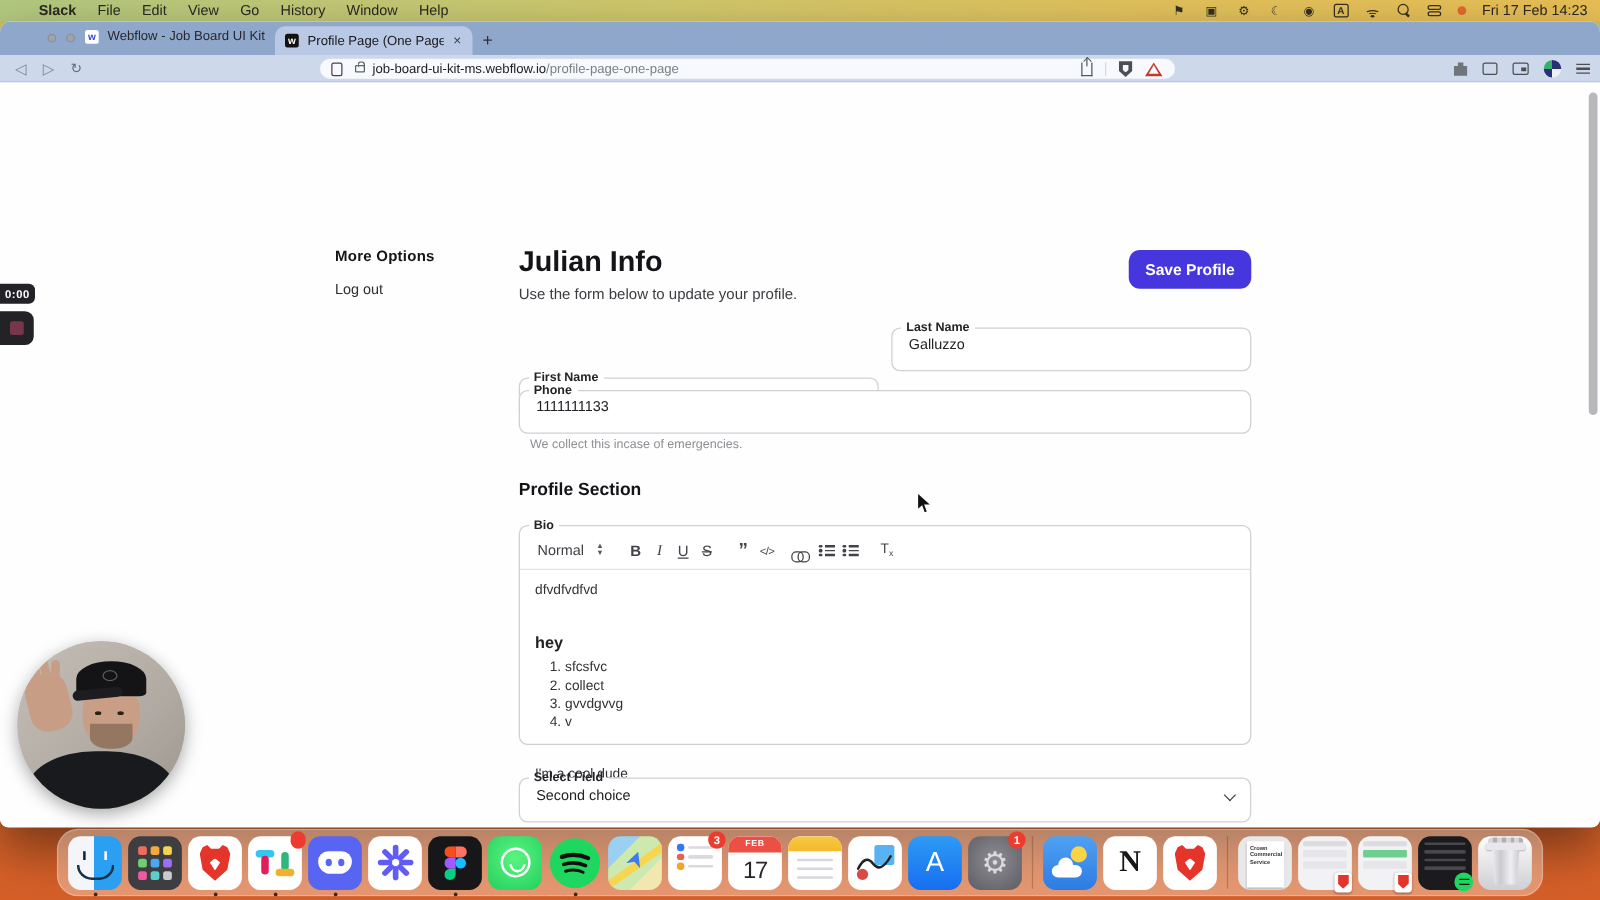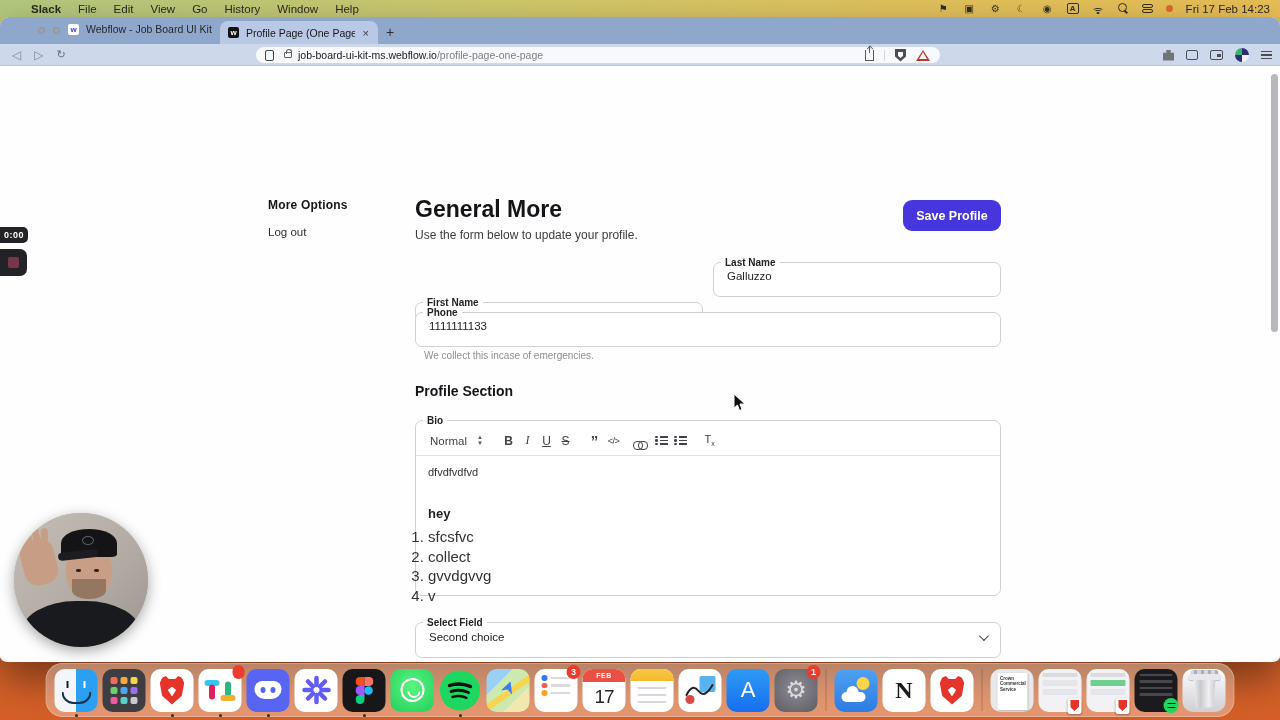--- a/index.html
+++ b/index.html
@@ -118,21 +118,21 @@
   .link-ic { position:relative; width:13px; height:8px; margin:0 auto; }
   .link-ic::before,.link-ic::after { content:""; position:absolute; top:0; width:8px; height:7px; border:1.4px solid #434248; border-radius:4px; }
   .link-ic::before{ left:0; } .link-ic::after{ left:5px; }
   .list-ic { width:13px; margin:0 auto; display:flex; flex-direction:column; gap:2px; }
   .list-ic i { display:block; height:1.4px; background:#434248; margin-left:5px; position:relative; }
   .list-ic i::before { content:""; position:absolute; left:-5px; top:-0.6px; width:2.5px; height:2.5px; background:#434248; border-radius:50%; }
   .tb.tx { font-size:11px; } .tb.tx sub { font-size:7px; }
   .bio-body { padding:10px 12px; font-size:11px; color:#333237; }
   .bio-p1 { margin-bottom:28px; }
   .bio-h { font-size:13px; font-weight:800; color:#232226; margin-bottom:7px; }
-  .bio-ol { font-size:15px; }
+  .bio-ol { margin-left:24px; font-size:11px; }
   .bio-ol li { margin-bottom:2.5px; }
   .bio-p2 { margin-top:29px; }
 
   .f-select { left:415px; top:551px; width:586px; height:41px; cursor:pointer; }
   .sel-row { display:flex; align-items:center; padding:3px 14px 0 13px; font-size:11.5px; color:#232226; }
   .chev { margin-left:auto; width:7px; height:7px; border-right:1.6px solid #3c3b40; border-bottom:1.6px solid #3c3b40; transform:rotate(45deg) translateY(-2px); }
 
   
   .scrollbar { position:absolute; right:1px; top:5px; width:9px; height:588px; }
   .thumb { position:absolute; right:1px; top:3px; width:7px; height:258px; background:#b8b8bc; border-radius:4px; }
@@ -331,21 +331,21 @@
           <i></i>
         </span>
     </div>
   </div>
 
   <div class="content">
 
     <div class="side-title">More Options</div>
     <div class="logout">Log out</div>
 
-    <div class="page-title">General More</div>
+    <div class="page-title">Julian Info</div>
     <div class="page-sub">Use the form below to update your profile.</div>
     <button class="save-btn">Save Profile</button>
 
     <fieldset class="field f-first">
       <legend>First Name</legend>
     </fieldset>
     <fieldset class="field f-last">
       <legend>Last Name</legend>
       <div class="fval">Galluzzo</div>
     </fieldset>

